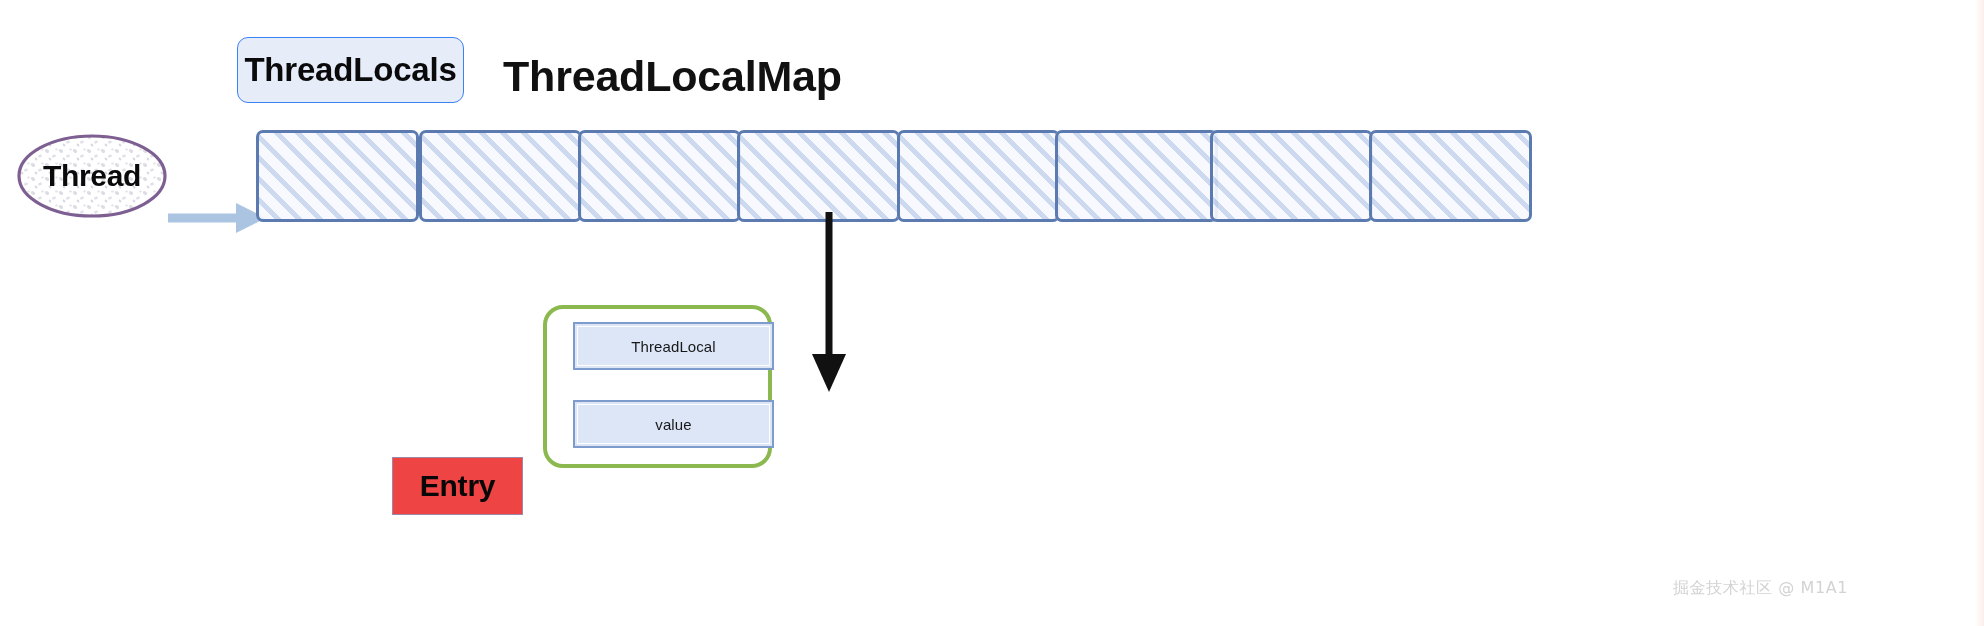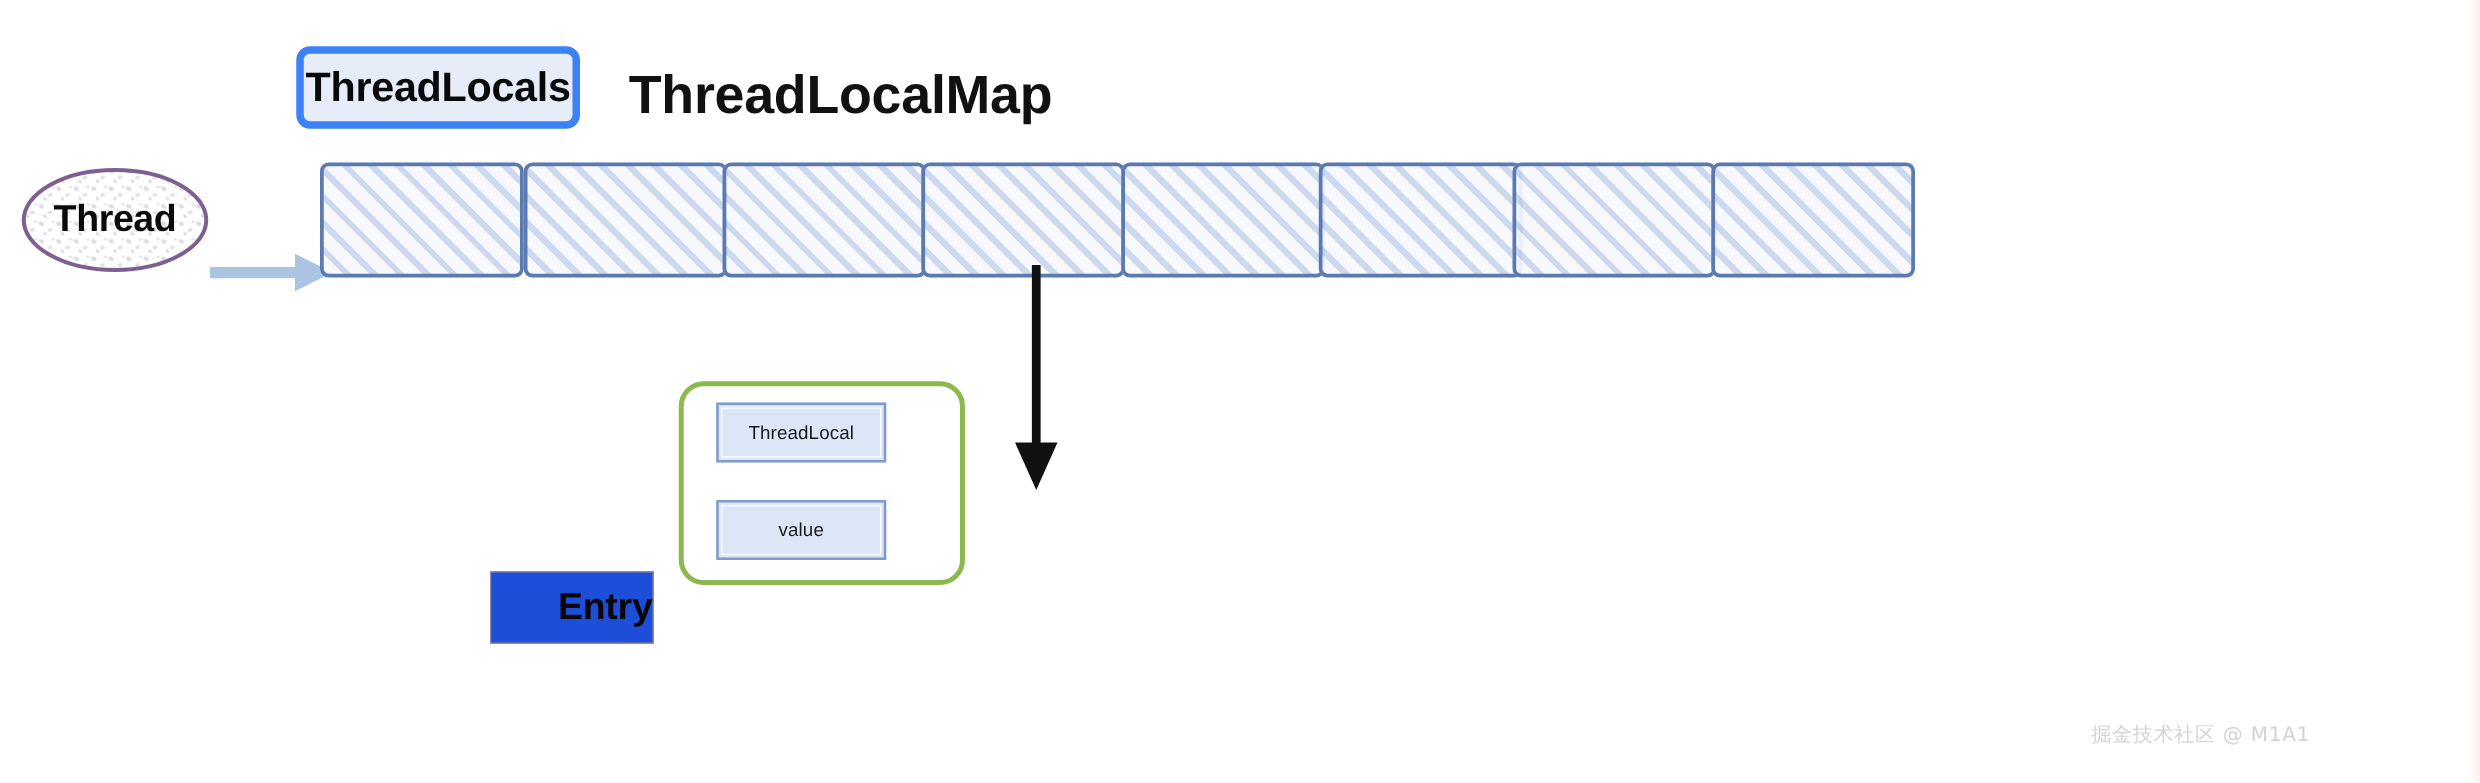--- a/index.html
+++ b/index.html
@@ -31,21 +31,21 @@
   }
 
   
   #threadlocals-box {
     position: absolute;
     left: 237px;
     top: 37px;
     width: 227px;
     height: 66px;
     background: #e6edf9;
-    border: 6px solid #3b82f6;
+    border: 1px solid #3b82f6;
     border-radius: 11px;
     box-sizing: border-box;
     display: flex;
     align-items: center;
     justify-content: center;
   }
   #threadlocals-box .lbl {
     font-size: 33px;
     font-weight: bold;
     color: #0a0a0a;
@@ -139,26 +139,26 @@
     box-sizing: border-box;
   }
 
   
   #entry-box {
     position: absolute;
     left: 392px;
     top: 457px;
     width: 131px;
     height: 58px;
-    background: #1d4ed8;
+    background: #ef4444;
     border: 1.5px solid #9e87a8;
     box-sizing: border-box;
     display: flex;
     align-items: center;
-    justify-content: flex-end;
+    justify-content: center;
   }
   #entry-box .lbl {
     font-size: 30px;
     font-weight: bold;
     color: #070707;
     letter-spacing: -0.2px;
   }
 
   
   #entry-container {
@@ -172,21 +172,21 @@
     position: absolute;
     inset: 0;
     border: 4px solid #8cb94f;
     border-radius: 20px;
     box-sizing: border-box;
     background: #ffffff;
   }
   .entry-field {
     position: absolute;
     left: 30px;
-    width: 136px;
+    width: 201px;
     height: 48px;
     box-sizing: border-box;
     background: #dde6f6;
     border: 2px solid #7d9bcb;
     display: flex;
     align-items: center;
     justify-content: center;
   }
   .entry-field .inner-ring {
     position: absolute;

